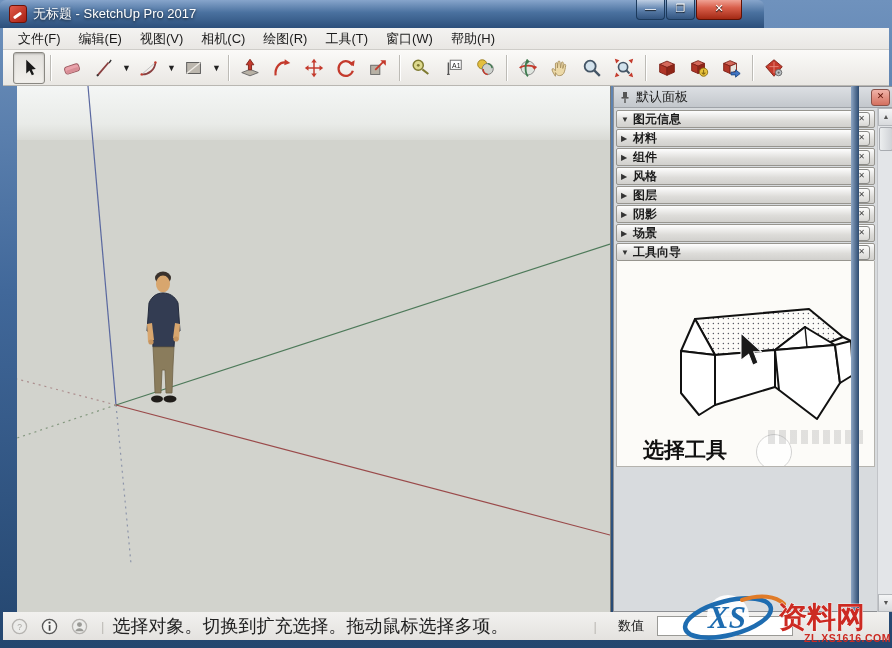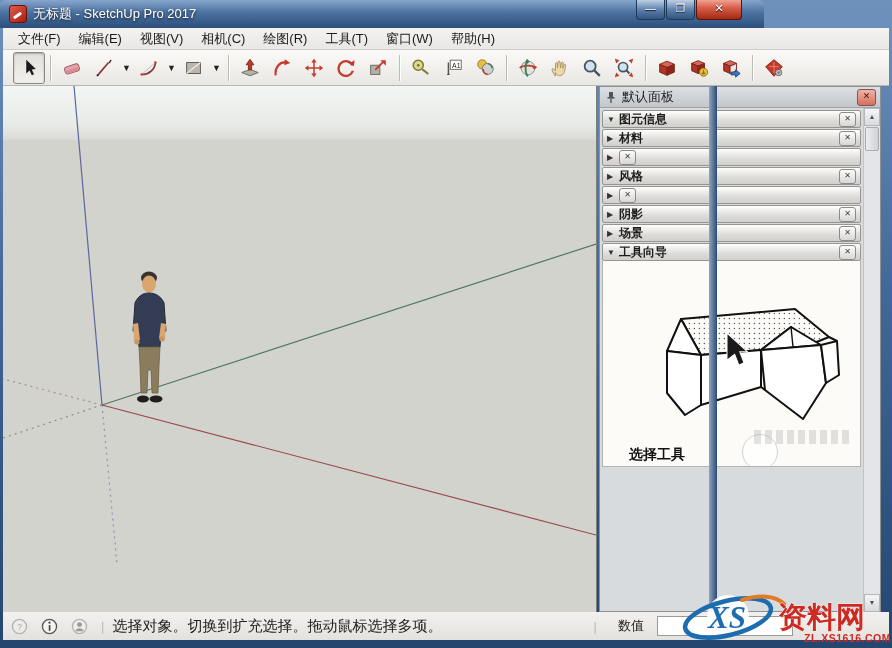--- a/index.html
+++ b/index.html
@@ -37,21 +37,21 @@
     display:flex;align-items:center;padding-left:10px;box-sizing:border-box;}
   .tbtn{width:30px;height:30px;border:1px solid transparent;border-radius:3px;
     display:flex;align-items:center;justify-content:center;flex:none;}
   .tbtn.active{background:linear-gradient(180deg,#e3e1dd,#f2f0ec);
     border:1px solid #8a8882;box-shadow:inset 0 1px 2px rgba(0,0,0,.25);}
   .dd{width:13px;height:30px;font-size:9px;color:#222;display:flex;align-items:center;
     justify-content:center;flex:none;}
   .tsep{width:1px;height:26px;background:#bdbbb6;margin:0 5px;flex:none;
     box-shadow:1px 0 0 #fff;}
   
-  .main{position:absolute;left:3px;top:86px;width:714px;height:526px;}
+  .main{position:absolute;left:17px;top:86px;width:842px;height:526px;}
   .viewport{position:absolute;left:0;top:0;width:593px;height:526px;overflow:hidden;
     background:#d2d3cd;border-right:1px solid #7c7c78;}
   .sky{position:absolute;left:0;top:0;width:100%;height:54px;
     background:linear-gradient(180deg,#f4f6f5,#e9ebe8 70%,#d9dad5);}
   .vp-svg{position:absolute;left:0;top:0;}
   
   .panel{position:absolute;left:596px;top:0;width:282px;height:526px;
     background:#d8dbde;border:1px solid #8e9094;box-sizing:border-box;}
   .panel-titlebar{height:20px;background:linear-gradient(180deg,#dcdfe3,#c3c7cc);
     border-bottom:1px solid #9fa3a8;display:flex;align-items:center;padding:0 4px;}
@@ -70,21 +70,21 @@
   .xbtn{width:15px;height:13px;border:1px solid #8b8b88;border-radius:3px;
     background:linear-gradient(180deg,#fcfcfb,#d8d7d4);color:#444;font-size:8px;
     line-height:12px;text-align:center;}
   .entity-body{height:143px;background:#f6f5f1;border:1px solid #b5b3ae;border-top:none;
     margin:-1px 0 2px 0;position:relative;padding:6px 8px;box-sizing:border-box;}
   .entity-empty{font-size:14px;font-weight:bold;color:#111;}
   .detail-toggle{position:absolute;right:6px;top:6px;width:12px;height:16px;}
   .instructor-body{height:205px;background:#fcfbf8;border:1px solid #b5b3ae;border-top:none;
     margin-top:-1px;position:relative;overflow:hidden;}
   .house-svg{position:absolute;left:40px;top:26px;}
-  .instructor-heading{position:absolute;left:26px;bottom:2px;font-size:14px;
+  .instructor-heading{position:absolute;left:26px;bottom:2px;font-size:21px;
     font-weight:bold;color:#111;}
   .faded-mark{position:absolute;right:82px;bottom:-4px;width:34px;height:34px;
     border-radius:50%;background:#fff;border:1px solid #c8c8c8;opacity:.8;}
   .faded-lines{position:absolute;right:10px;bottom:22px;width:96px;height:14px;opacity:.28;
     background:repeating-linear-gradient(90deg,#9a9a9a 0 7px,transparent 7px 11px);}
   
   .scrollbar{position:absolute;right:0;top:0;width:17px;bottom:0;background:#e3e5e8;
     border-left:1px solid #c2c4c8;box-sizing:border-box;}
   .sb-btn{height:16px;background:linear-gradient(180deg,#f4f5f6,#d8dadd);
     border:1px solid #b4b7bb;font-size:7px;color:#555;text-align:center;line-height:15px;}
@@ -92,21 +92,21 @@
   .sb-thumb{height:22px;margin:1px;background:linear-gradient(90deg,#eceeef,#cfd2d6);
     border:1px solid #a8abb0;border-radius:2px;}
   .win-right-edge{position:absolute;right:0;top:0;width:8px;height:526px;
     background:linear-gradient(90deg,#8ea6c4,#2c4a70);}
   
   .statusbar{position:absolute;left:3px;top:612px;width:886px;height:28px;
     background:linear-gradient(180deg,#f2f1ef,#e4e2df);display:flex;align-items:center;
     box-sizing:border-box;padding:0 8px;}
   .sicon{width:17px;height:17px;margin-right:13px;flex:none;}
   .ssep{color:#bdbbb6;margin:0 8px 0 0;font-size:13px;}
-  .hint{font-size:15px;color:#222;white-space:nowrap;}
+  .hint{font-size:18px;color:#222;white-space:nowrap;}
   .measure{display:flex;align-items:center;margin-left:auto;margin-right:88px;}
   .measure-label{font-size:13px;color:#222;margin:0 13px;}
   .measure-input{width:128px;height:18px;border:1px solid #9a9a96;background:#fff;
     font-size:12px;padding:0 3px;}
   
   .watermark{position:absolute;left:680px;top:586px;width:212px;height:62px;z-index:60;
     pointer-events:none;}
 </style>
 </head>
 <body>
@@ -352,29 +352,31 @@
           <div class="xbtn">✕</div>
         </div>
 
         <div class="bar">
           <span class="arr">▶</span>
           <span class="lbl">材料</span>
           <div class="xbtn">✕</div>
         </div>
         <div class="bar">
           <span class="arr">▶</span>
+          <span class="lbl">组件</span>
           <div class="xbtn">✕</div>
         </div>
         <div class="bar">
           <span class="arr">▶</span>
           <span class="lbl">风格</span>
           <div class="xbtn">✕</div>
         </div>
         <div class="bar">
           <span class="arr">▶</span>
+          <span class="lbl">图层</span>
           <div class="xbtn">✕</div>
         </div>
         <div class="bar">
           <span class="arr">▶</span>
           <span class="lbl">阴影</span>
           <div class="xbtn">✕</div>
         </div>
         <div class="bar">
           <span class="arr">▶</span>
           <span class="lbl">场景</span>

